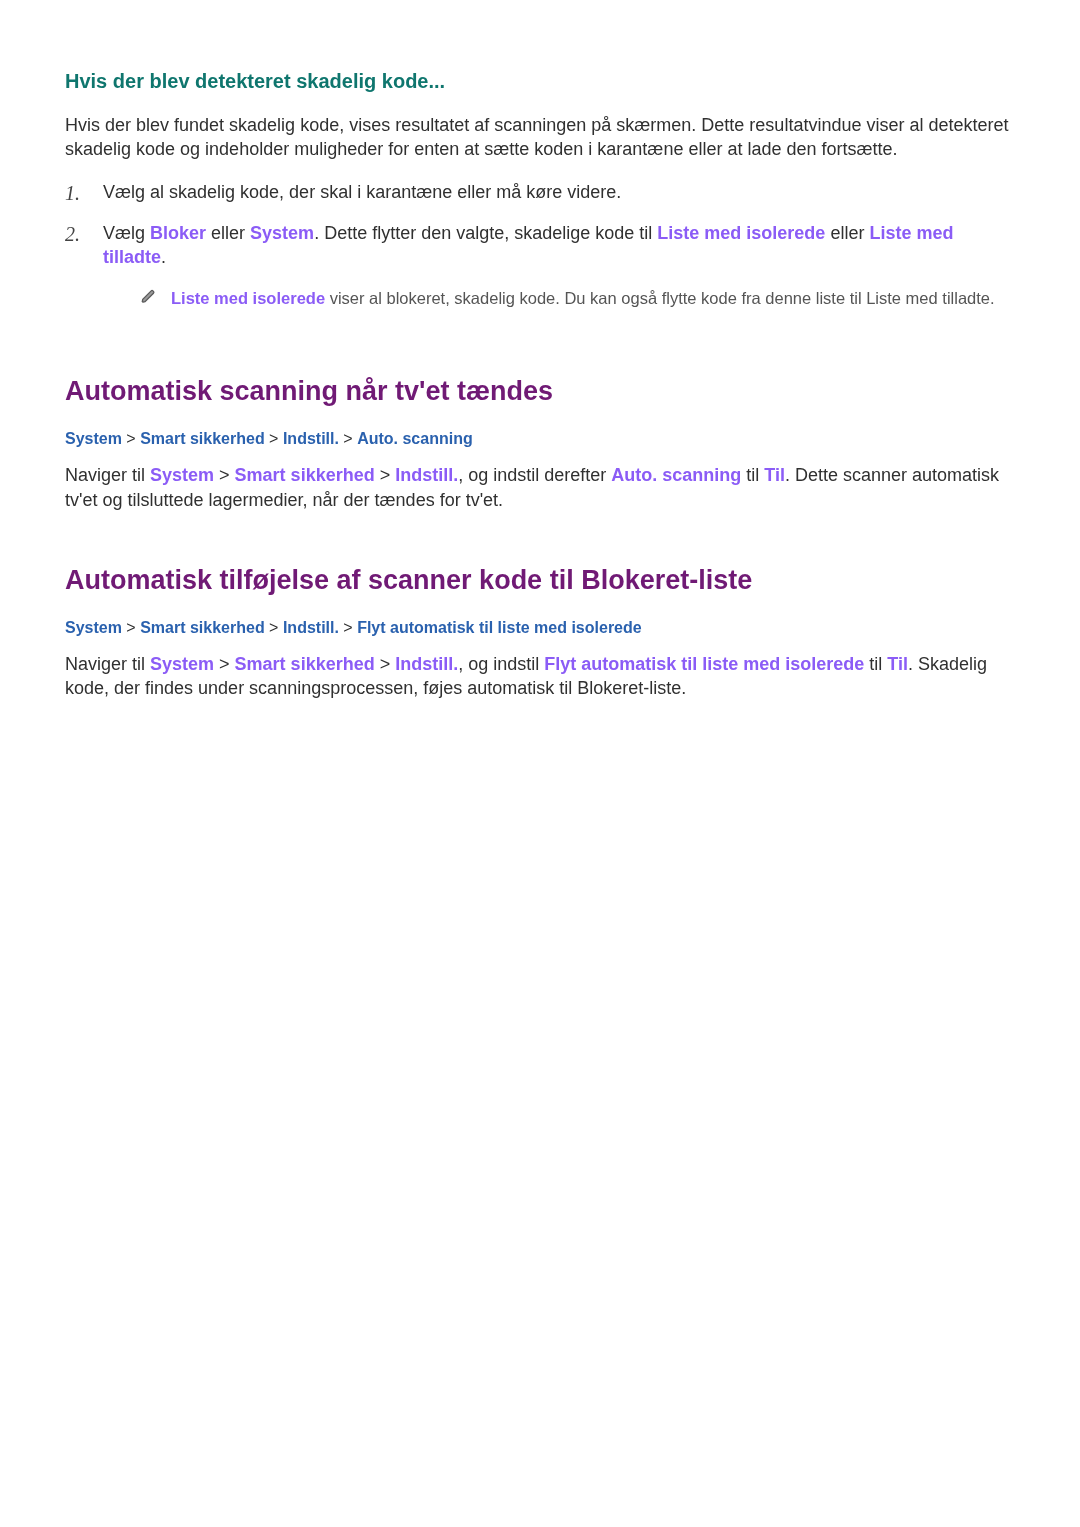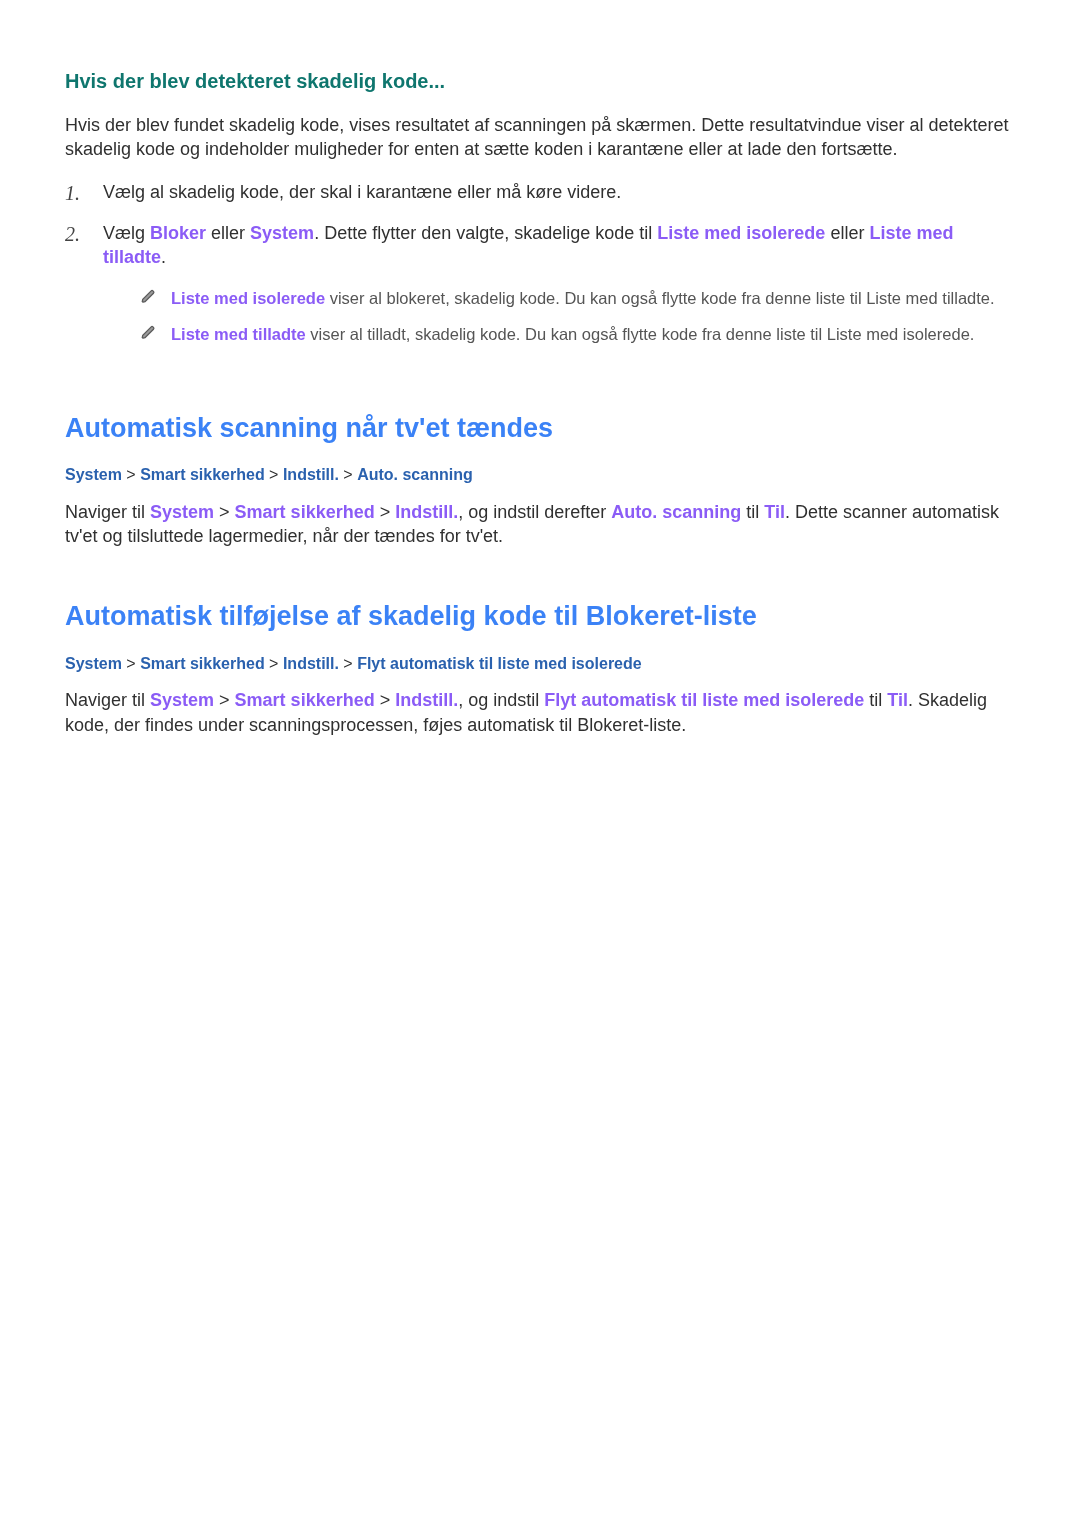--- a/index.html
+++ b/index.html
@@ -15,21 +15,21 @@
     font-size: 18px;
     line-height: 1.35;
   }
   .h3 {
     color: #0f766e;
     font-weight: 600;
     font-size: 20px;
     margin: 8px 0 18px 0;
   }
   .h2 {
-    color: #3b82f6;
+    color: #701a75;
     font-weight: 600;
     font-size: 27px;
     margin: 50px 0 18px 0;
   }
   p {
     margin: 4px 0 18px 0;
   }
   .num-list {
     list-style: none;
     padding: 0;
@@ -91,42 +91,32 @@
         <li>
           <span class="pencil">
             <svg viewBox="0 0 24 24" fill="none" stroke="#6f6f6f" stroke-width="2">
               <path d="M3 21l3.5-.8L20 6.7a2 2 0 0 0 0-2.8l-.9-.9a2 2 0 0 0-2.8 0L2.8 16.5 2 20z" fill="#9a9a9a" stroke="#5a5a5a"></path>
             </svg>
           </span>
           <span class="gray-text">
             <span class="bold-blue">Liste med isolerede</span><span> viser al blokeret, skadelig kode. Du kan også flytte kode fra denne liste til Liste med tilladte.</span>
           </span>
         </li>
-        <li>
-          <span class="pencil">
-            <svg viewBox="0 0 24 24" fill="none" stroke="#6f6f6f" stroke-width="2">
-              <path d="M3 21l3.5-.8L20 6.7a2 2 0 0 0 0-2.8l-.9-.9a2 2 0 0 0-2.8 0L2.8 16.5 2 20z" fill="#9a9a9a" stroke="#5a5a5a"></path>
-            </svg>
-          </span>
-          <span class="gray-text">
-            <span class="bold-blue">Liste med tilladte</span><span> viser al tilladt, skadelig kode. Du kan også flytte kode fra denne liste til Liste med isolerede.</span>
-          </span>
-        </li>
       </ul>
     </span>
   </li>
 </ol>
 
 <div class="h2">Automatisk scanning når tv'et tændes</div>
 <div class="breadcrumb">
   <span>System</span><span class="sep"> &gt; </span><span>Smart sikkerhed</span><span class="sep"> &gt; </span><span>Indstill.</span><span class="sep"> &gt; </span><span>Auto. scanning</span>
 </div>
 <p>
   <span>Naviger til </span><span class="bold-blue">System</span><span> &gt; </span><span class="bold-blue">Smart sikkerhed</span><span> &gt; </span><span class="bold-blue">Indstill.</span><span>, og indstil derefter </span><span class="bold-blue">Auto. scanning</span><span> til </span><span class="bold-blue">Til</span><span>. Dette scanner automatisk tv'et og tilsluttede lagermedier, når der tændes for tv'et.</span>
 </p>
 
-<div class="h2">Automatisk tilføjelse af skadelig kode til Blokeret-liste</div>
+<div class="h2">Automatisk tilføjelse af scanner kode til Blokeret-liste</div>
 <div class="breadcrumb">
   <span>System</span><span class="sep"> &gt; </span><span>Smart sikkerhed</span><span class="sep"> &gt; </span><span>Indstill.</span><span class="sep"> &gt; </span><span>Flyt automatisk til liste med isolerede</span>
 </div>
 <p>
   <span>Naviger til </span><span class="bold-blue">System</span><span> &gt; </span><span class="bold-blue">Smart sikkerhed</span><span> &gt; </span><span class="bold-blue">Indstill.</span><span>, og indstil </span><span class="bold-blue">Flyt automatisk til liste med isolerede</span><span> til </span><span class="bold-blue">Til</span><span>. Skadelig kode, der findes under scanningsprocessen, føjes automatisk til Blokeret-liste.</span>
 </p>
 
 </body></html>

